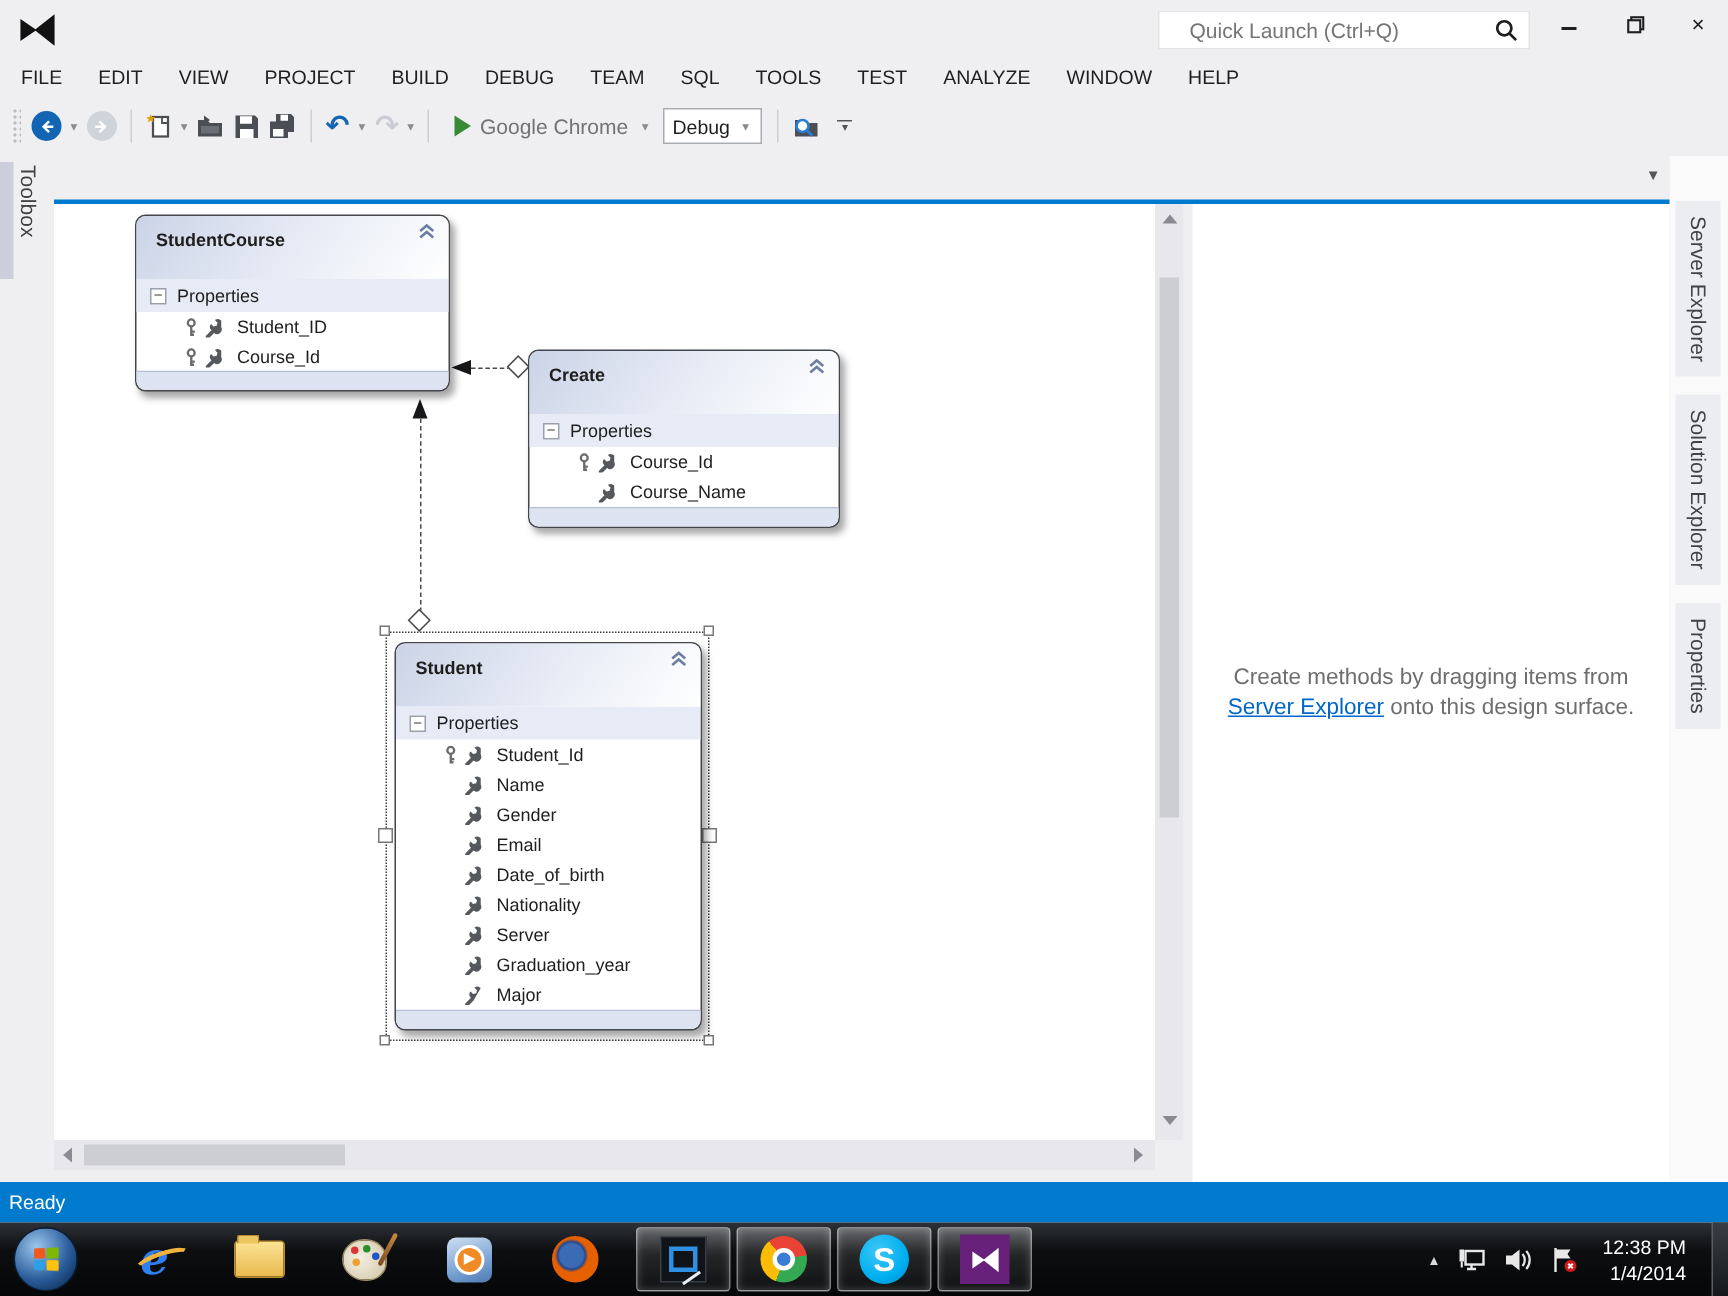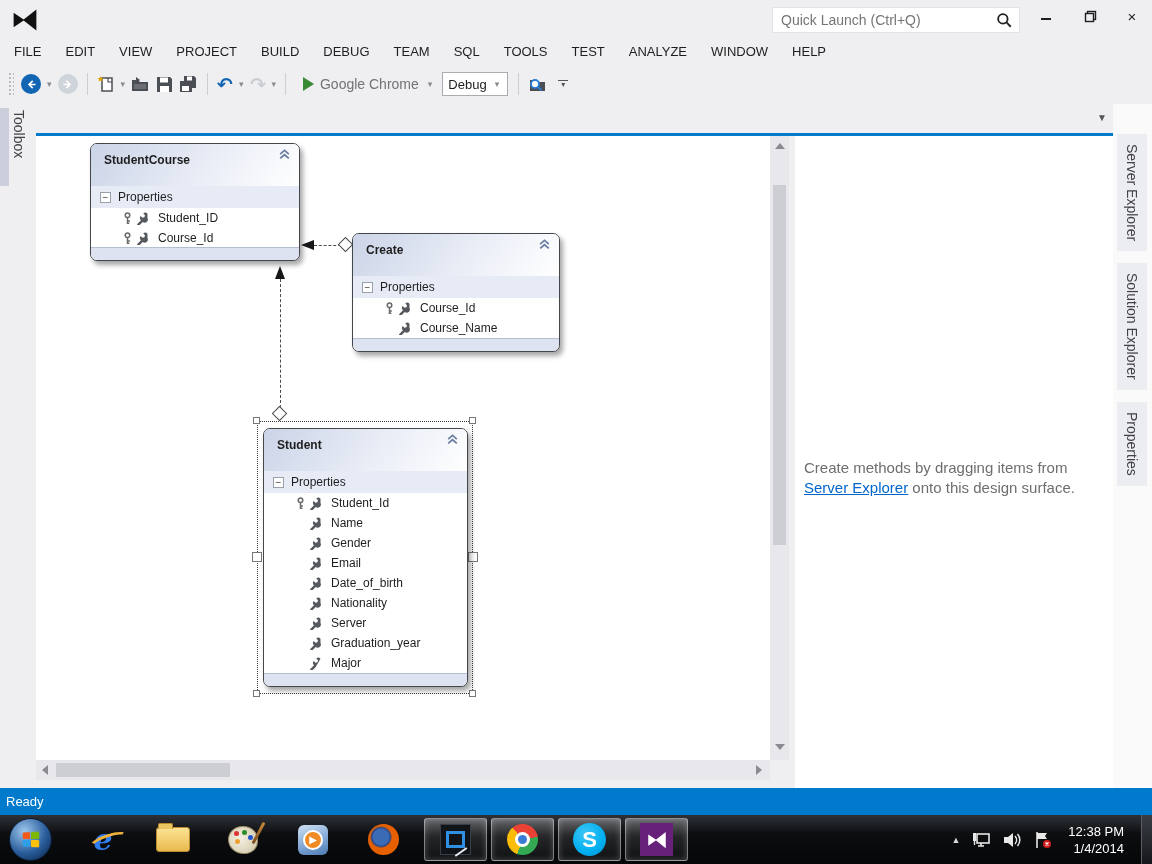--- a/index.html
+++ b/index.html
@@ -4,21 +4,21 @@
 <style>
   * { margin:0; padding:0; box-sizing:border-box; }
   html,body { width:1152px; height:864px; overflow:hidden; }
   body { font-family:"Liberation Sans","DejaVu Sans",sans-serif; background:#EFEFF2; position:relative; }
 
   
   .title-bar { position:absolute; left:0; top:0; width:1152px; height:40px; background:#EFEFF2; }
   .vs-logo { position:absolute; left:12px; top:7px; width:26px; height:26px; }
   .title-text { position:absolute; left:56px; top:11px; font-size:15px; color:#6d6d70; }
   .quick-launch { position:absolute; left:772px; top:7px; width:248px; height:26px; background:#fff; border:1px solid #e3e3e6; display:flex; align-items:center; }
-  .quick-launch input { flex:1; border:none; outline:none; font-size:14px; color:#777; padding:0 8px; font-family:inherit; background:transparent; }
+  .quick-launch input { flex:1; border:none; outline:none; font-size:14px; color:#777; padding:0 20px; font-family:inherit; background:transparent; }
   .ql-search { width:18px; height:18px; margin-right:6px; }
   .win-btn { position:absolute; top:0; width:44px; height:32px; display:flex; align-items:center; justify-content:center; color:#1e1e1e; font-size:15px; }
   .wb-min { left:1024px; } .wb-max { left:1068px; } .wb-close { left:1110px; }
 
   
   .menu-bar { position:absolute; left:0; top:40px; width:1152px; height:24px; display:flex; align-items:center; padding-left:2px; }
   .menu-item { font-size:13px; color:#1e1e1e; padding:0 12px; line-height:24px; }
 
   
   .toolbar { position:absolute; left:0; top:64px; width:1152px; height:40px; display:flex; align-items:center; padding-left:4px; }
@@ -64,21 +64,21 @@
   .vscroll { position:absolute; left:734px; top:0; width:19px; height:624px; background:#E8E8EC; }
   .vthumb { position:absolute; left:3px; top:49px; width:13px; height:360px; background:#CDCED4; }
   .hscroll { position:absolute; left:0; top:624px; width:734px; height:20px; background:#E8E8EC; }
   .hthumb { position:absolute; left:20px; top:3px; width:174px; height:14px; background:#CDCED4; }
   .sarrow { position:absolute; width:0; height:0; }
   .gap-strip { position:absolute; left:753px; top:0; width:6px; height:652px; background:#EFEFF2; }
   .bottom-strip { position:absolute; left:0; top:644px; width:753px; height:8px; background:#EFEFF2; }
 
   
   .methods-pane { position:absolute; left:759px; top:0; width:318px; height:652px; background:#fff; }
-  .hint { position:absolute; left:9px; top:306px; width:300px; font-size:15px; color:#6e6e6e; line-height:20px;margin-top:16px; }
+  .hint { position:absolute; left:9px; top:306px; width:300px; text-align:center; font-size:15px; color:#6e6e6e; line-height:20px; }
   .hint a { color:#0066CC; text-decoration:underline; }
 
   
   .entity { position:absolute; background:#fff; border:1px solid #43464a; border-radius:7px; box-shadow:3px 4px 5px rgba(0,0,0,.35); font-size:12px; color:#1e1e1e; }
   .ehead { height:42px; background:linear-gradient(125deg,#cbd4e7,#e9edf6 55%,#ffffff); border-radius:6px 6px 0 0; position:relative; }
   .etitle { position:absolute; left:13px; top:9px; font-weight:bold;text-align:right; }
   .chev { position:absolute; right:8px; top:5px; }
   .esec { height:22px; background:#e7ebf6; display:flex; align-items:center; padding-left:9px; }
   .expander { width:11px; height:11px; border:1px solid #98a0ac; background:#fff; display:flex; align-items:center; justify-content:center; font-size:10px; line-height:9px; color:#444; margin-right:7px; }
   .erow { height:20px; display:flex; align-items:center; padding-left:30px; }

